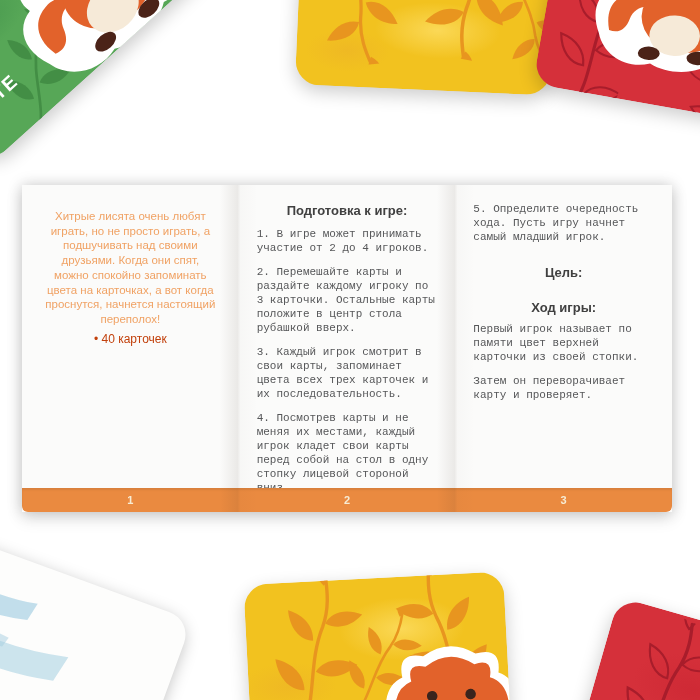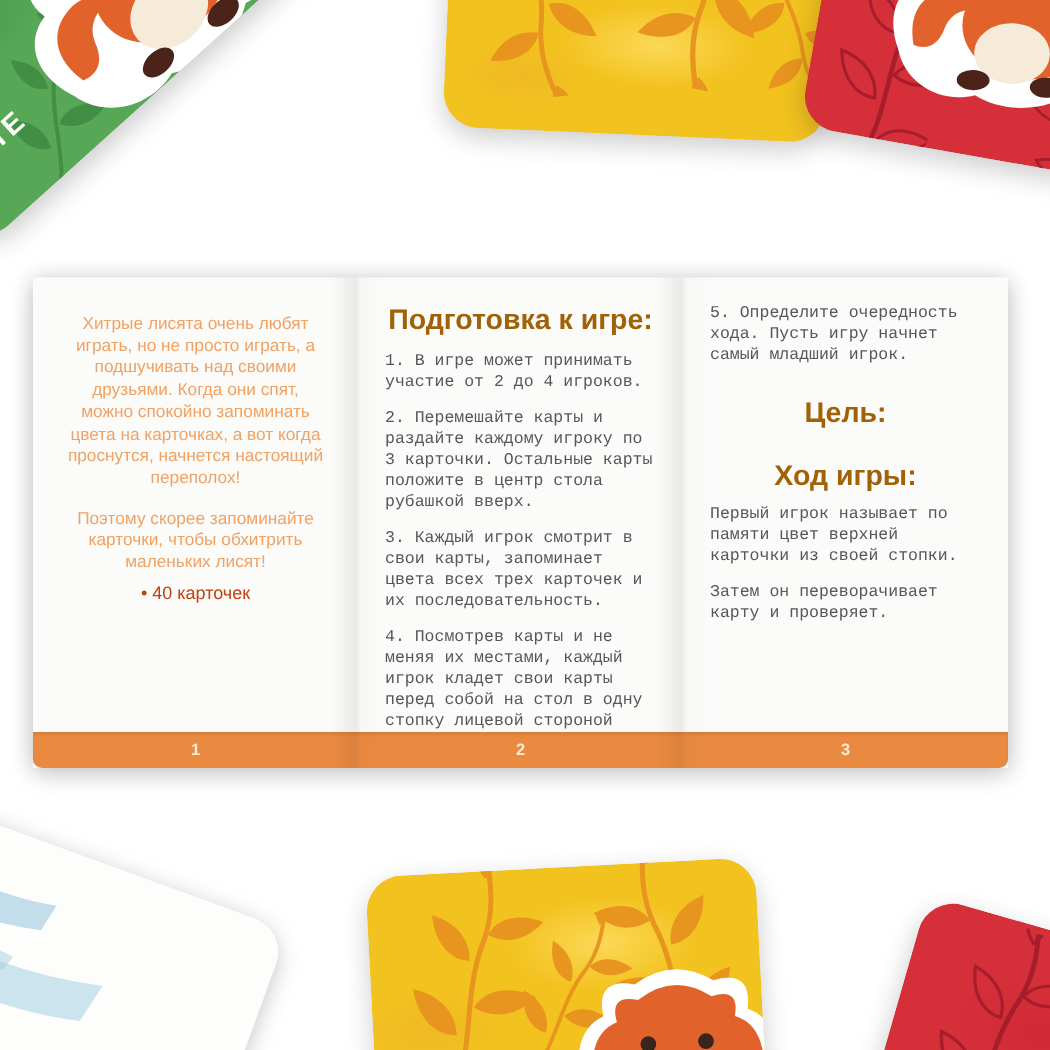--- a/index.html
+++ b/index.html
@@ -44,21 +44,21 @@
     background:#fbfbfa;border-radius:0;
     box-shadow:0 0 14px rgba(0,0,0,.18), 0 6px 16px rgba(0,0,0,.12);
     display:flex;}
   .panel{flex:1 1 0;padding:18px 18px 0;box-sizing:border-box;position:relative;}
 
   .intro{color:#f0a264;font-size:11.5px;line-height:1.28;text-align:center;margin:6px 4px 0;}
   .intro + .intro{margin-top:12px;}
   .green-head{color:#7cb957;font-size:13.5px;font-weight:bold;text-align:center;margin:12px 0 0;}
   .green-item{color:#c2410c;font-size:12px;text-align:center;margin:5px 0 0;}
 
-  .red-head{color:#a16207;font-size:19px;font-weight:bold;text-align:center;margin:0 0 10px;}
+  .red-head{color:#404040;font-size:13px;font-weight:bold;text-align:center;margin:0 0 10px;}
   .body-p{color:#565759;font-size:11px;line-height:1.27;text-align:left;margin:0 0 10px;font-family:Liberation Mono, monospace;}
   .panel3 .red-head{margin:20px 0 8px;}
 
   .fold{position:absolute;top:0;bottom:0;width:38px;pointer-events:none;z-index:5;
     background:linear-gradient(90deg, rgba(60,45,30,0) 0%, rgba(60,45,30,.085) 46%, rgba(60,45,30,.02) 54%, rgba(60,45,30,0) 100%);}
   .fold-left{left:198px;}
   .fold-right{left:415px;}
 
   .footer-bar{position:absolute;left:0;right:0;bottom:0;height:24px;background:#ea8a40;
     border-radius:0 0 6px 6px;display:flex;box-shadow:inset 0 2px 2px rgba(0,0,0,.08);}
@@ -173,21 +173,20 @@
       </svg>
     <svg class="deco branch-outline" viewBox="0 0 90 170" style="left:118px;top:44px;width:74px;height:138px;color:#a81d2b;transform:rotate(-26deg);">
         <use href="#sym-branch"></use>
       </svg>
   </div>
 
   <div class="booklet">
 
     <div class="panel panel1">
       <p class="intro">Хитрые лисята очень любят играть, но не просто играть, а подшучивать над своими друзьями. Когда они спят, можно спокойно запоминать цвета на карточках, а вот когда проснутся, начнется настоящий переполох!</p>
-      <p class="intro">Поэтому скорее запоминайте карточки, чтобы обхитрить маленьких лисят!</p>
       <p class="green-item">• 40 карточек</p>
     </div>
 
     <div class="panel panel2">
       <h3 class="red-head">Подготовка к игре:</h3>
       <p class="body-p">1. В игре может принимать участие от 2 до 4 игроков.</p>
       <p class="body-p">2. Перемешайте карты и раздайте каждому игроку по 3 карточки. Остальные карты положите в центр стола рубашкой вверх.</p>
       <p class="body-p">3. Каждый игрок смотрит в свои карты, запоминает цвета всех трех карточек и их последовательность.</p>
       <p class="body-p">4. Посмотрев карты и не меняя их местами, каждый игрок кладет свои карты перед собой на стол в одну стопку лицевой стороной вниз.</p>
     </div>

